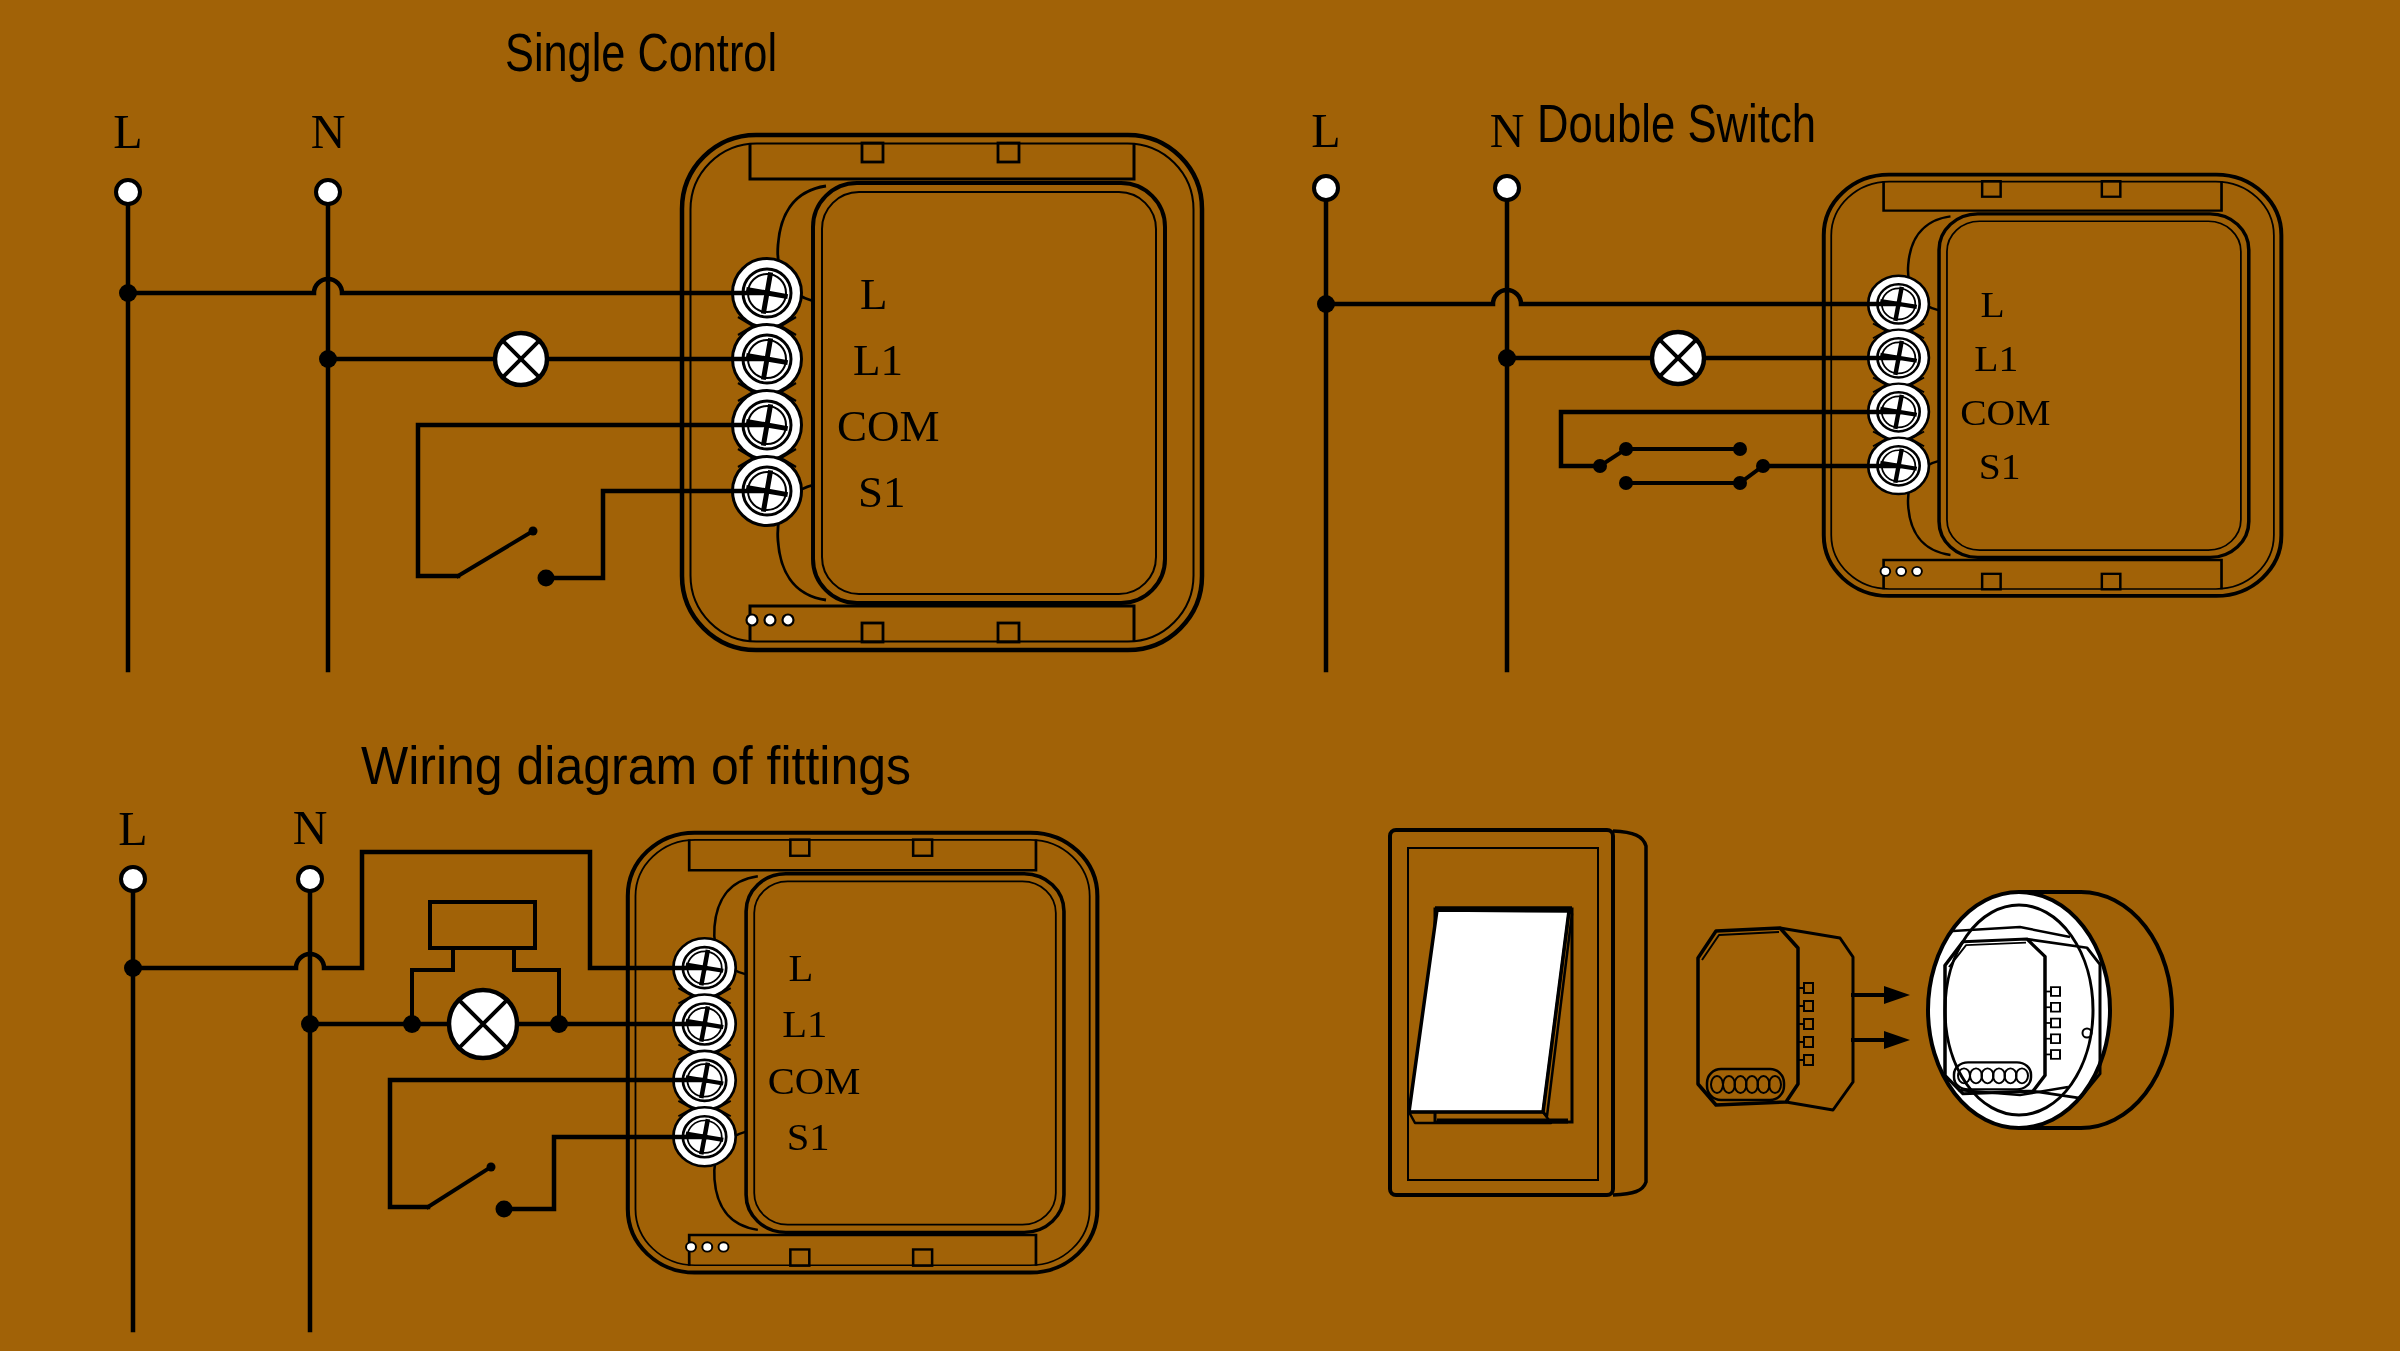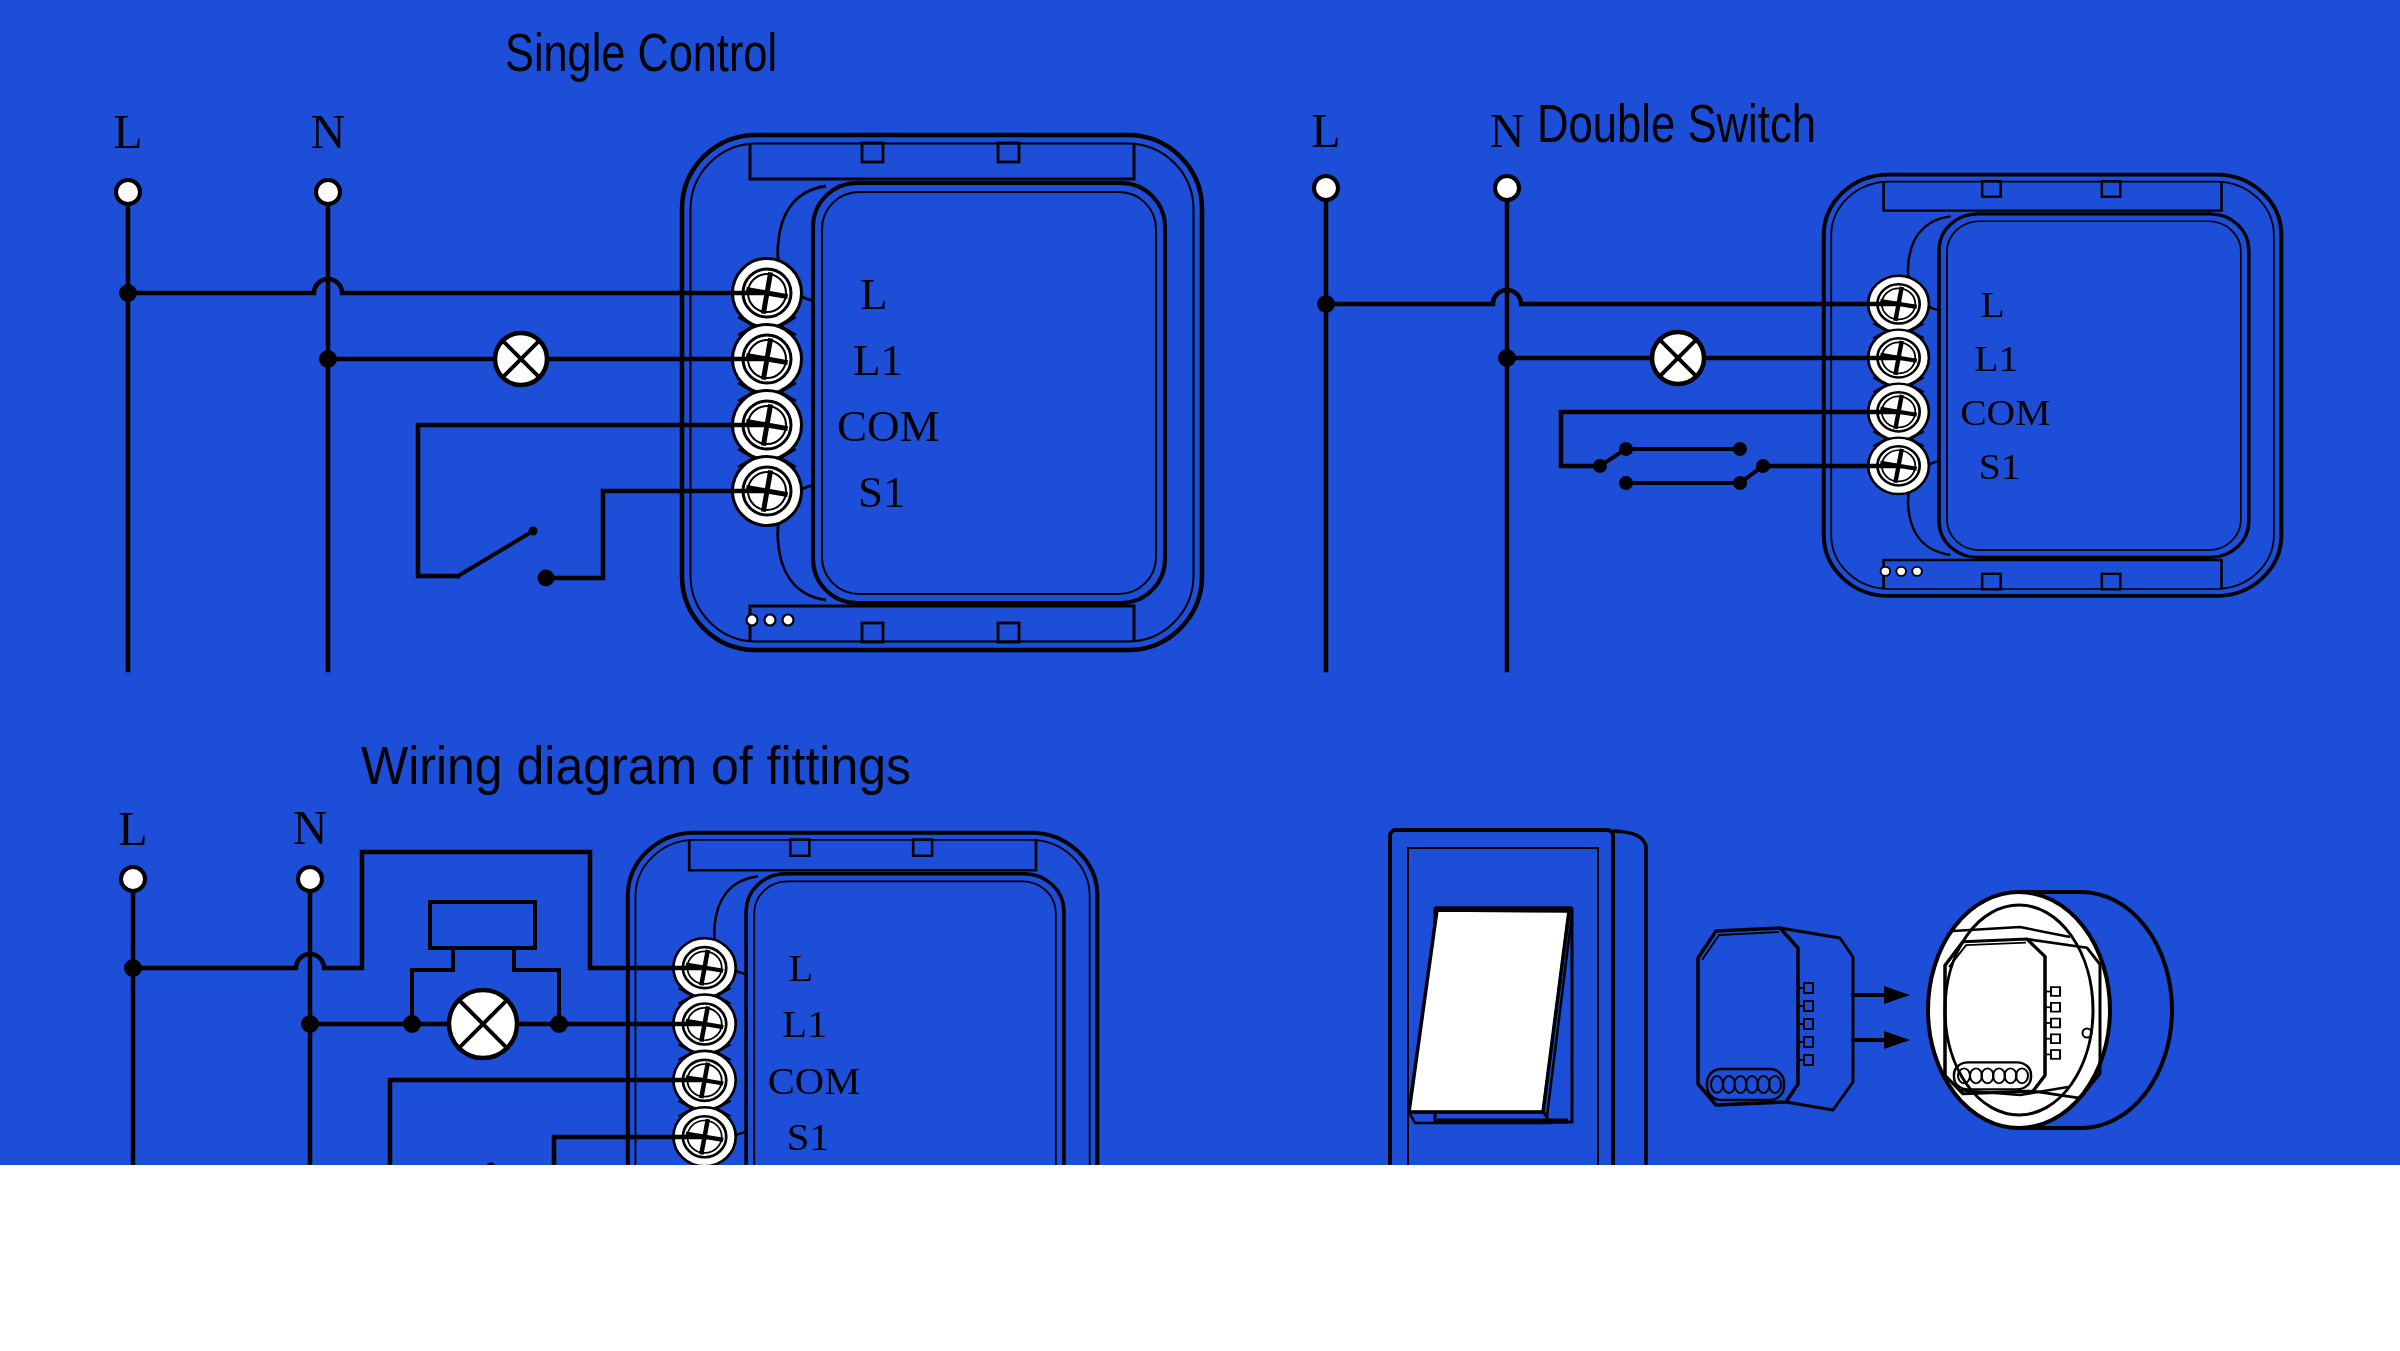--- a/index.html
+++ b/index.html
@@ -1,16 +1,16 @@
 <!DOCTYPE html>
 <html><head>
 <meta charset="utf-8">
 <style>
   html,body{margin:0;padding:0;background:#ffffff;}
-  .stage{position:relative;width:2400px;height:1165px;background:#1d4ed8;overflow:hidden;}
+  .stage{position:relative;width:2400px;height:1351px;background:#a16207;overflow:hidden;}
   svg text{user-select:none;}
   .ser{font-family:"Liberation Serif", serif;}
   .san{font-family:"Liberation Sans", sans-serif;}
 </style>
 </head>
 <body>
 
 <div class="stage">
   <svg id="fig" width="2400" height="1351" viewBox="0 0 2400 1351" xmlns="http://www.w3.org/2000/svg">
       <g>

